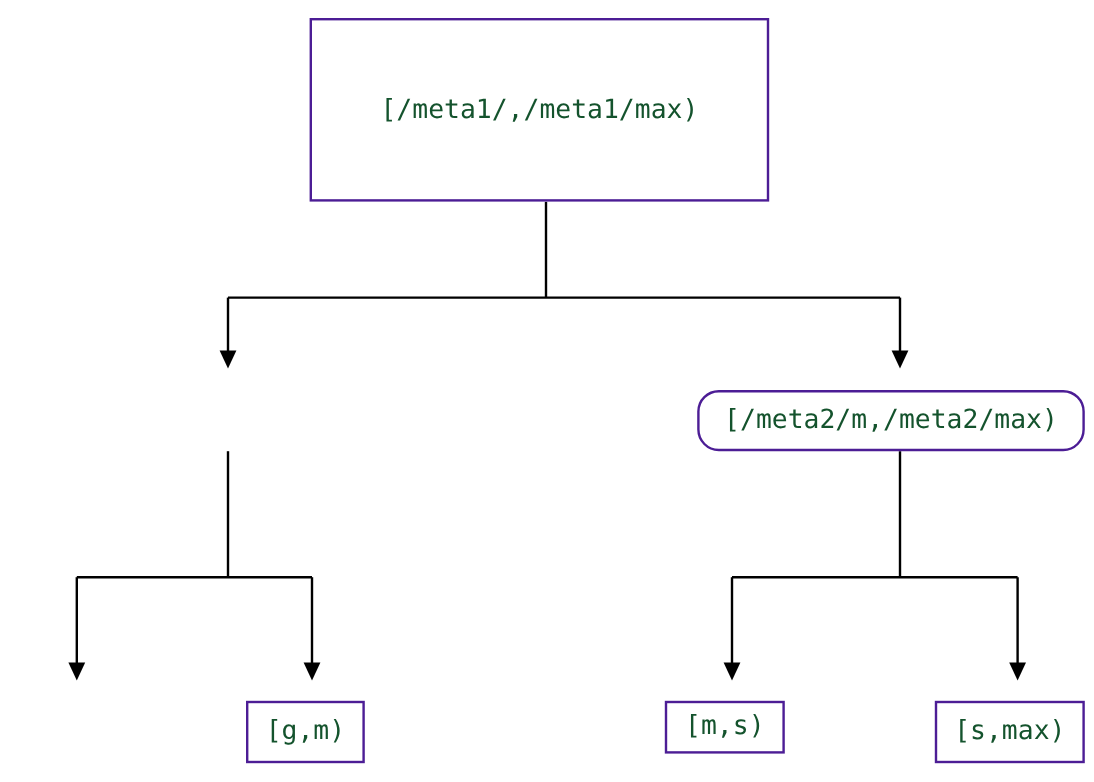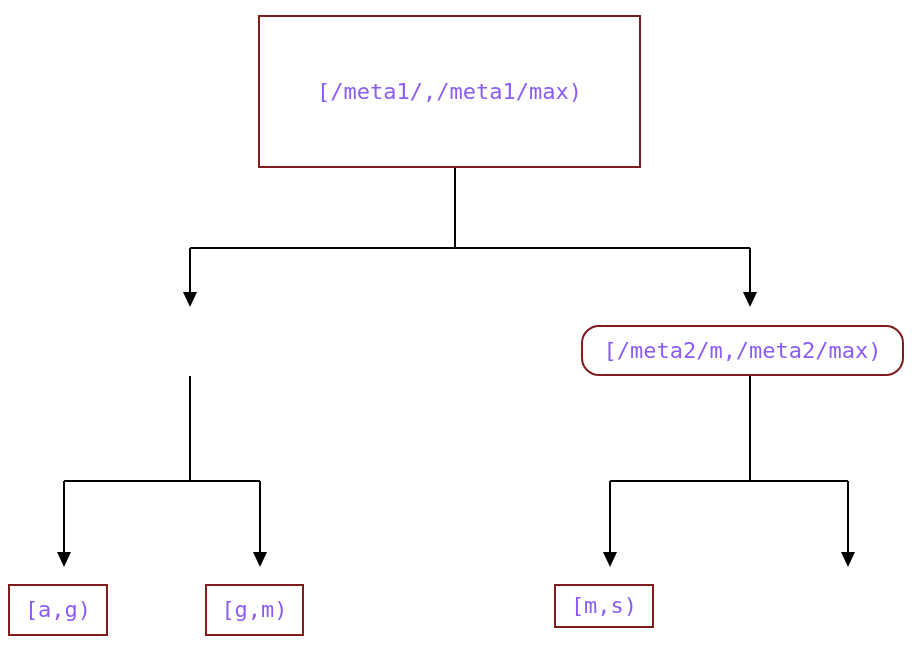--- a/index.html
+++ b/index.html
@@ -19,26 +19,26 @@
     position: absolute;
     left: 0;
     top: 0;
     width: 912px;
     height: 652px;
     pointer-events: none;
   }
   .node {
     position: absolute;
     box-sizing: border-box;
-    border: 2px solid #7f1d1d;
+    border: 2px solid #4c1d95;
     background: #ffffff;
     display: flex;
     align-items: center;
     justify-content: center;
-    color: #8b5cf6;
+    color: #14532d;
     font-size: 22px;
     line-height: 1;
     white-space: pre;
   }
   .node-root       { left: 258px; top: 15px;  width: 383px; height: 153px; }
   .node-left-child { left: 20px;  top: 325px; width: 324px; height: 51px; }
   .node-right-child{ left: 581px; top: 325px; width: 323px; height: 51px; border-radius: 18px; }
   .node-leaf-ag    { left: 8px;   top: 584px; width: 100px; height: 52px; }
   .node-leaf-gm    { left: 205px; top: 584px; width: 99px;  height: 52px; }
   .node-leaf-ms    { left: 554px; top: 584px; width: 100px; height: 44px; }
@@ -84,26 +84,26 @@
 
   <div class="node node-root">
     <span>[/meta1/,/meta1/max)</span>
   </div>
 
 
   <div class="node node-right-child">
     <span>[/meta2/m,/meta2/max)</span>
   </div>
 
-  <div class="node node-leaf-ag">
-    <span>[a,g)</span>
-  </div>
 
   <div class="node node-leaf-gm">
     <span>[g,m)</span>
   </div>
 
   <div class="node node-leaf-ms">
     <span>[m,s)</span>
   </div>
 
+  <div class="node node-leaf-smax">
+    <span>[s,max)</span>
+  </div>
 
 </div>
 
 </body></html>

